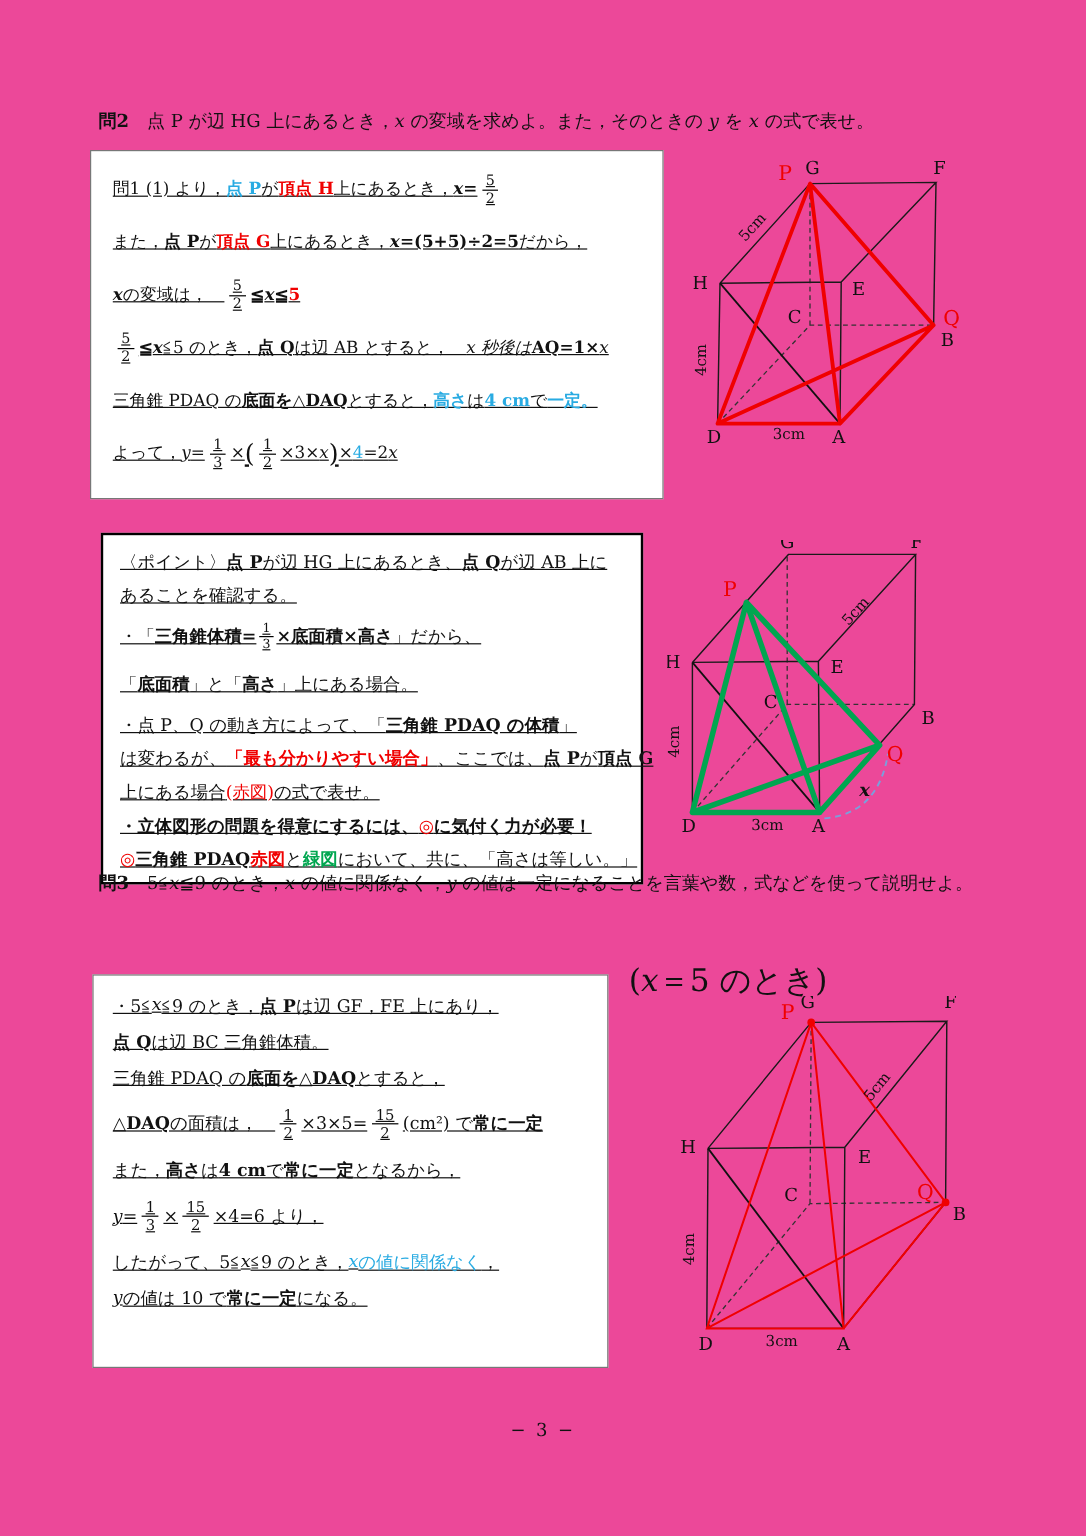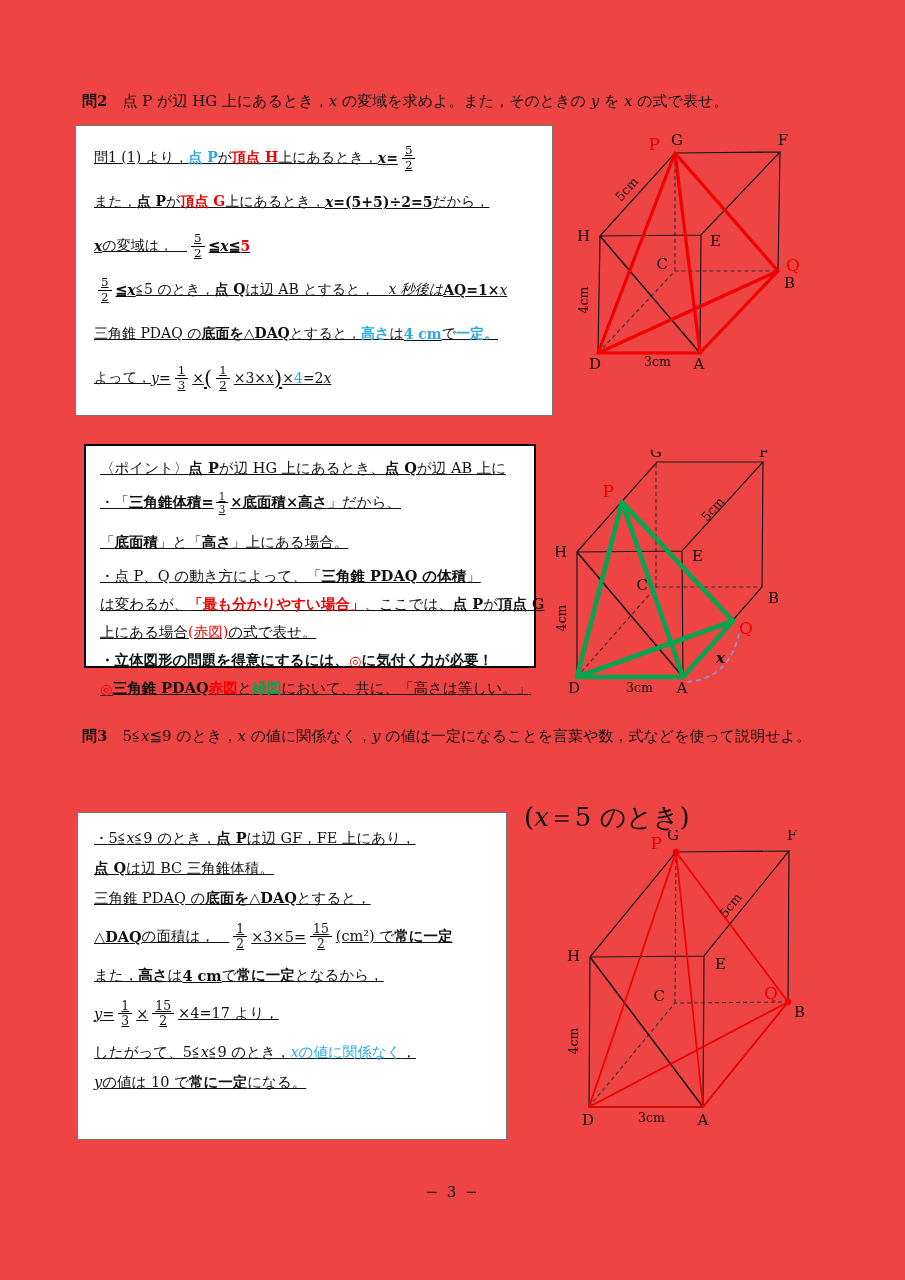--- a/index.html
+++ b/index.html
@@ -1,22 +1,22 @@
 <!DOCTYPE html>
 <html><head>
 <meta charset="utf-8">
 <style>
   html,body{margin:0;padding:0;background:#fff;}
-  #page{position:relative;width:905px;height:1280px;background:#ef4444;overflow:hidden;
+  #page{position:relative;width:905px;height:1280px;background:#ec4899;overflow:hidden;
         font-family:"DejaVu Serif","Liberation Serif",serif;color:#111;}
   .abs{position:absolute;}
   .heading{font-size:15px;white-space:nowrap;}
   .box{position:absolute;background:#fff;}
   .bx1{left:75px;top:125px;width:478px;height:291px;border:1.5px solid #777;padding:10px 8px 0 18px;box-sizing:border-box;}
-  .bx2{left:84px;top:444px;width:452px;height:224px;border:2.5px solid #000;padding:8px 12px 0 14px;box-sizing:border-box;}
+  .bx2{left:84px;top:444px;width:452px;height:293px;border:2.5px solid #000;padding:8px 12px 0 14px;box-sizing:border-box;}
   .bx3{left:77px;top:812px;width:430px;height:328px;border:1.5px solid #777;padding:10px 8px 0 16px;box-sizing:border-box;}
   .ln{display:flex;align-items:center;white-space:nowrap;text-decoration:underline;}
   .bx1 .ln{height:44px;font-size:14px;}
   .bx2 .ln{height:28px;font-size:14.5px;}
   .bx2 .ln.tall{height:40px;}
   .bx3 .ln{height:30px;font-size:14.5px;}
   .bx3 .ln.tall{height:47px;}
   .b{font-weight:bold;}
   .it{font-style:italic;}
   .bi{font-weight:bold;font-style:italic;}
@@ -154,20 +154,23 @@
   </svg>
 
   <div class="box bx2">
     <div class="ln">
         <span>〈ポイント〉</span>
         <span class="b">点 P</span>
         <span> が辺 HG 上にあるとき、</span>
         <span class="b">点 Q</span>
         <span> が辺 AB 上に</span>
       </div>
+    <div class="ln">
+        <span>あることを確認する。</span>
+      </div>
     <div class="ln tall">
         <span>・「</span>
         <span class="b">三角錐体積=</span>
         <span class="frac sm">
           <span class="num">1</span>
           <span class="den">3</span>
         </span>
         <span class="b">×底面積×高さ</span>
         <span>」だから、</span>
       </div>
@@ -287,21 +290,21 @@
         <span>=</span>
         <span class="frac">
           <span class="num">1</span>
           <span class="den">3</span>
         </span>
         <span>×</span>
         <span class="frac">
           <span class="num">15</span>
           <span class="den">2</span>
         </span>
-        <span>×4=17 より，</span>
+        <span>×4=6 より，</span>
       </div>
     <div class="ln">
         <span>したがって、5≦</span>
         <span class="it">x</span>
         <span>≦9 のとき，</span>
         <span class="it blue">x</span>
         <span class="blue"> の値に関係なく</span>
         <span>，</span>
       </div>
     <div class="ln">

